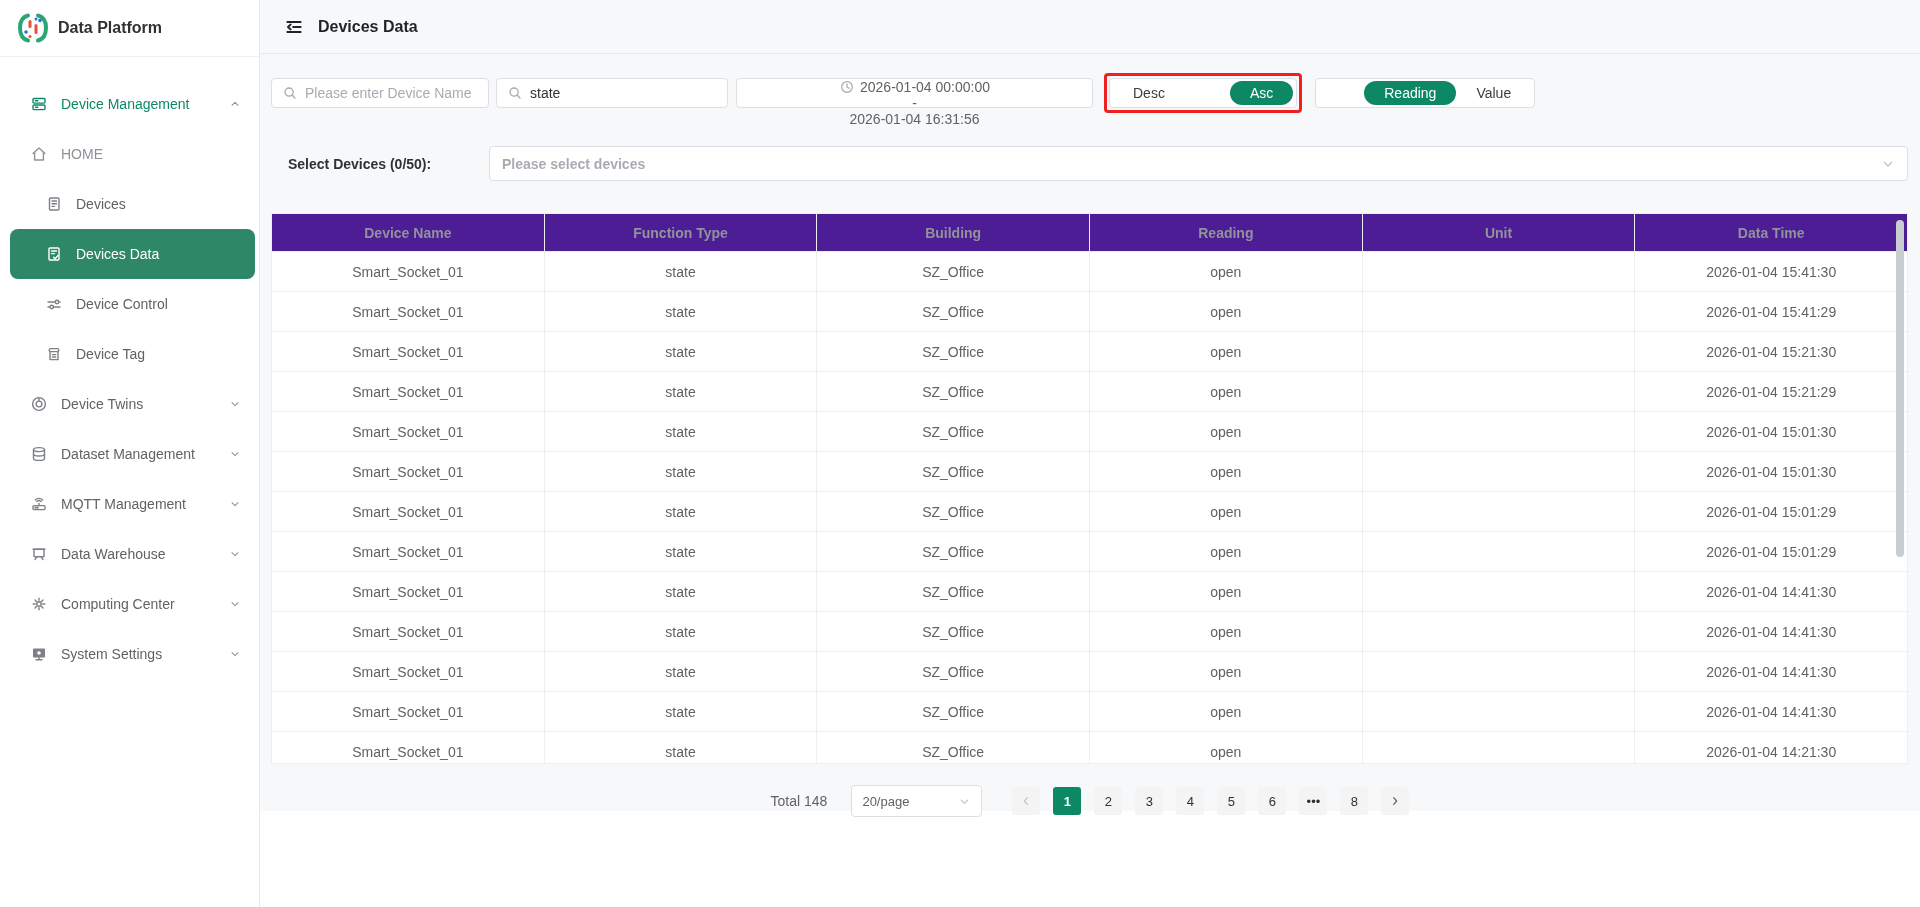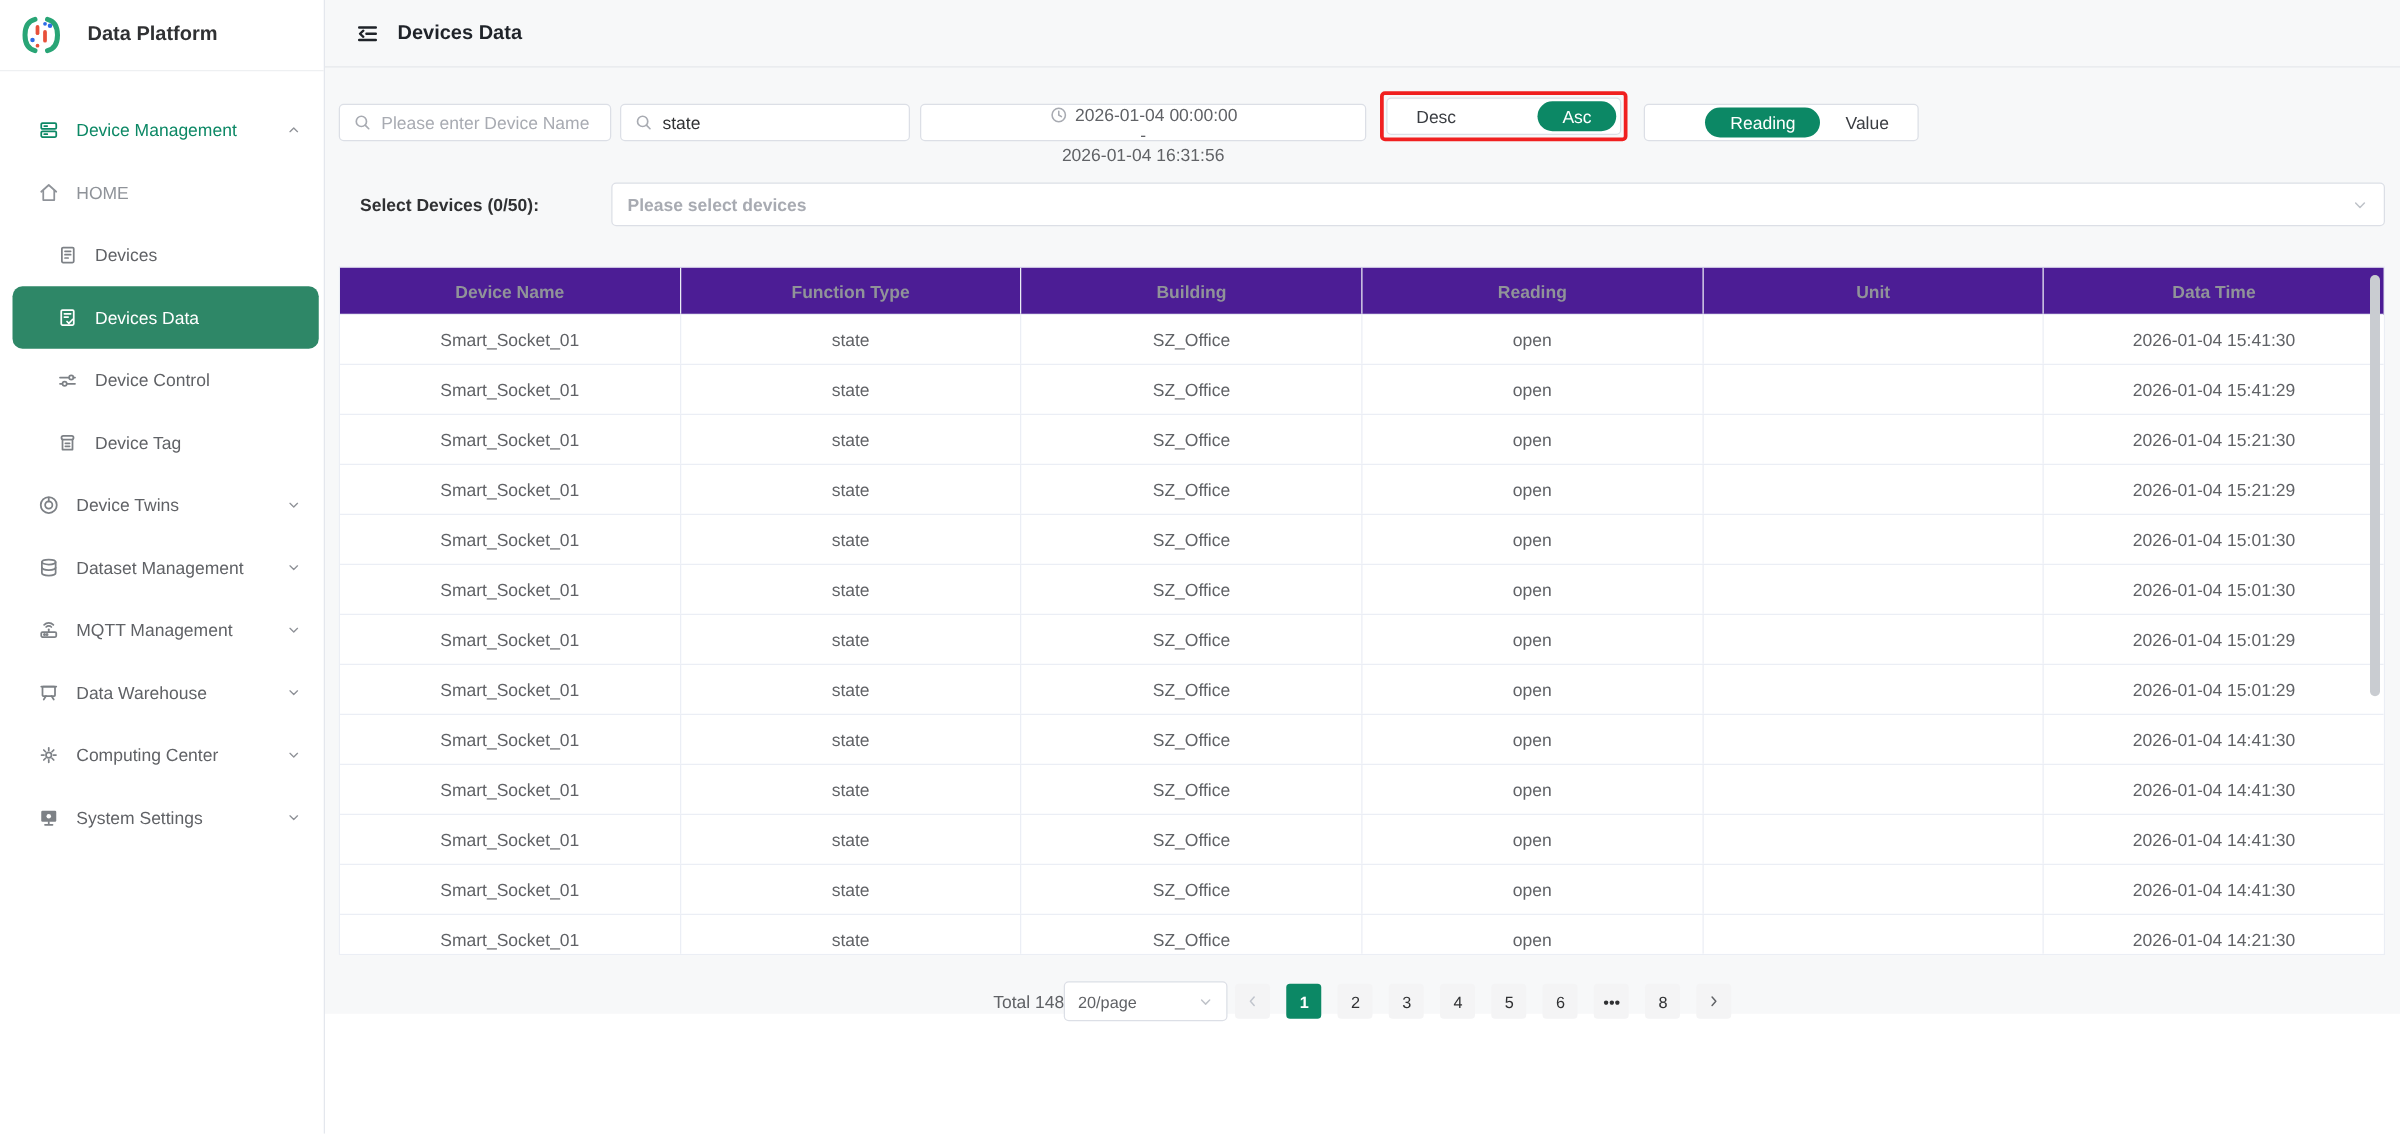--- a/index.html
+++ b/index.html
@@ -1,21 +1,21 @@
 <!DOCTYPE html>
 <html><head>
 <meta charset="utf-8">
 <style>
   * { margin:0; padding:0; box-sizing:border-box; }
   html,body { width:1920px; height:907px; }
   body { font-family:"Liberation Sans", sans-serif; background:#fff; display:flex; overflow:hidden; }
 
   
   .sidebar { width:260px; height:907px; background:#fff; border-right:1px solid #e4e7ed; flex:none; }
-  .logo-row { height:57px; display:flex; align-items:center; gap:20px; padding-left:16px; border-bottom:1px solid #eef0f2; }
+  .logo-row { height:57px; display:flex; align-items:center; gap:8px; padding-left:16px; border-bottom:1px solid #eef0f2; }
   .logo-title { font-size:16px; font-weight:bold; color:#303133; }
   .menu { padding-top:22px; }
   .side-item { height:50px; display:flex; align-items:center; gap:13px; padding-left:30px;
                font-size:14px; color:#606266; cursor:pointer; position:relative; }
   .side-item .chev { position:absolute; right:18px; color:#909399; display:inline-flex; }
   .label-dim { color:#8f9399; }
   .group-green { color:#0c8865; }
   .group-green .side-label { color:#0c8865; }
   .side-sub .side-item { padding-left:45px; }
   .side-item.active { background:#2e8767; color:#fff; border-radius:8px; margin:0 4px 0 10px; padding-left:35px; }
@@ -24,21 +24,21 @@
   .icon svg { width:100%; height:100%; }
   .icon16 { width:16px; height:16px; }
 
   
   .main { flex:1; background:#fff; min-width:0; }
   .main-gray { height:811px; background:#f7f8f9; }
   .main-header { height:54px; display:flex; align-items:center; gap:14px; padding-left:24px; border-bottom:1px solid #e6e8eb; }
   .collapse-btn { width:20px; height:20px; display:inline-flex; color:#1f2329; cursor:pointer; }
   .page-title { font-size:16px; font-weight:bold; color:#1f2329; }
 
-  .filter-bar { display:flex; align-items:flex-end; margin:19px 12px 0 11px; }
+  .filter-bar { display:flex; align-items:center; margin:19px 12px 0 11px; }
   .text-input { height:30px; border:1px solid #dcdfe6; border-radius:4px; background:#fff;
                 display:flex; align-items:center; gap:7px; padding:0 10px; }
   .text-input input { border:none; outline:none; background:transparent; font-size:14px; color:#303133; width:100%; font-family:inherit; }
   .text-input input::placeholder { color:#a8abb2; }
   .w-device { width:218px; }
   .w-func { width:232px; margin-left:7px; }
   .date-box { width:357px; height:30px; margin-left:8px; border:1px solid #dcdfe6; border-radius:4px; background:#fff;
               display:flex; align-items:center; justify-content:space-between; padding:0 14px; font-size:14px; color:#606266;flex-direction:column; }
   .date-box .dt-left { display:flex; align-items:center; gap:5px; }
   .sort-outline { margin-left:11px; border:3px solid #f02020; border-radius:4px; padding:2px; }
@@ -60,21 +60,21 @@
   .thead { display:flex; height:38px; background:#4c1d95; border-bottom:1px solid #ebeef5; }
   .hcell { flex:1; display:flex; align-items:center; justify-content:center;
            font-size:14px; font-weight:bold; color:#909399; border-right:1px solid #ebeef5; }
   .hcell:last-child { border-right:none; }
   .trow { display:flex; height:40px; border-bottom:1px solid #ebeef5; background:#fff; }
   .tcell { flex:1; display:flex; align-items:center; justify-content:center;
            font-size:14px; color:#606266; border-right:1px solid #ebeef5; }
   .tcell:last-child { border-right:none; }
   .vthumb { position:absolute; right:3px; top:6px; width:8px; height:337px; background:#c9ccd1; border-radius:4px; cursor:pointer; }
 
-  .pagination { display:flex; align-items:center; justify-content:center; gap:0; margin-top:21px;
+  .pagination { display:flex; align-items:center; justify-content:center; gap:24px; margin-top:21px;
                 font-size:14px; color:#606266; }
   .size-select { width:131px; height:32px; border:1px solid #dcdfe6; border-radius:4px; background:#fff;
                  display:flex; align-items:center; justify-content:space-between; padding:0 10px;
                  font-size:13px; color:#606266; cursor:pointer; }
   .pager { display:flex; align-items:center; gap:13px; margin-left:6px; }
   .page-btn, .nav-btn { min-width:28px; height:28px; border:none; border-radius:3px; background:#f4f4f5;
               color:#303133; font-size:13px; font-family:inherit; display:flex; align-items:center;
               justify-content:center; cursor:pointer; padding:0 6px; }
   .page-btn.active { background:#0c8865; color:#fff; font-weight:bold; }
   .nav-btn.prev { color:#c0c4cc; }

